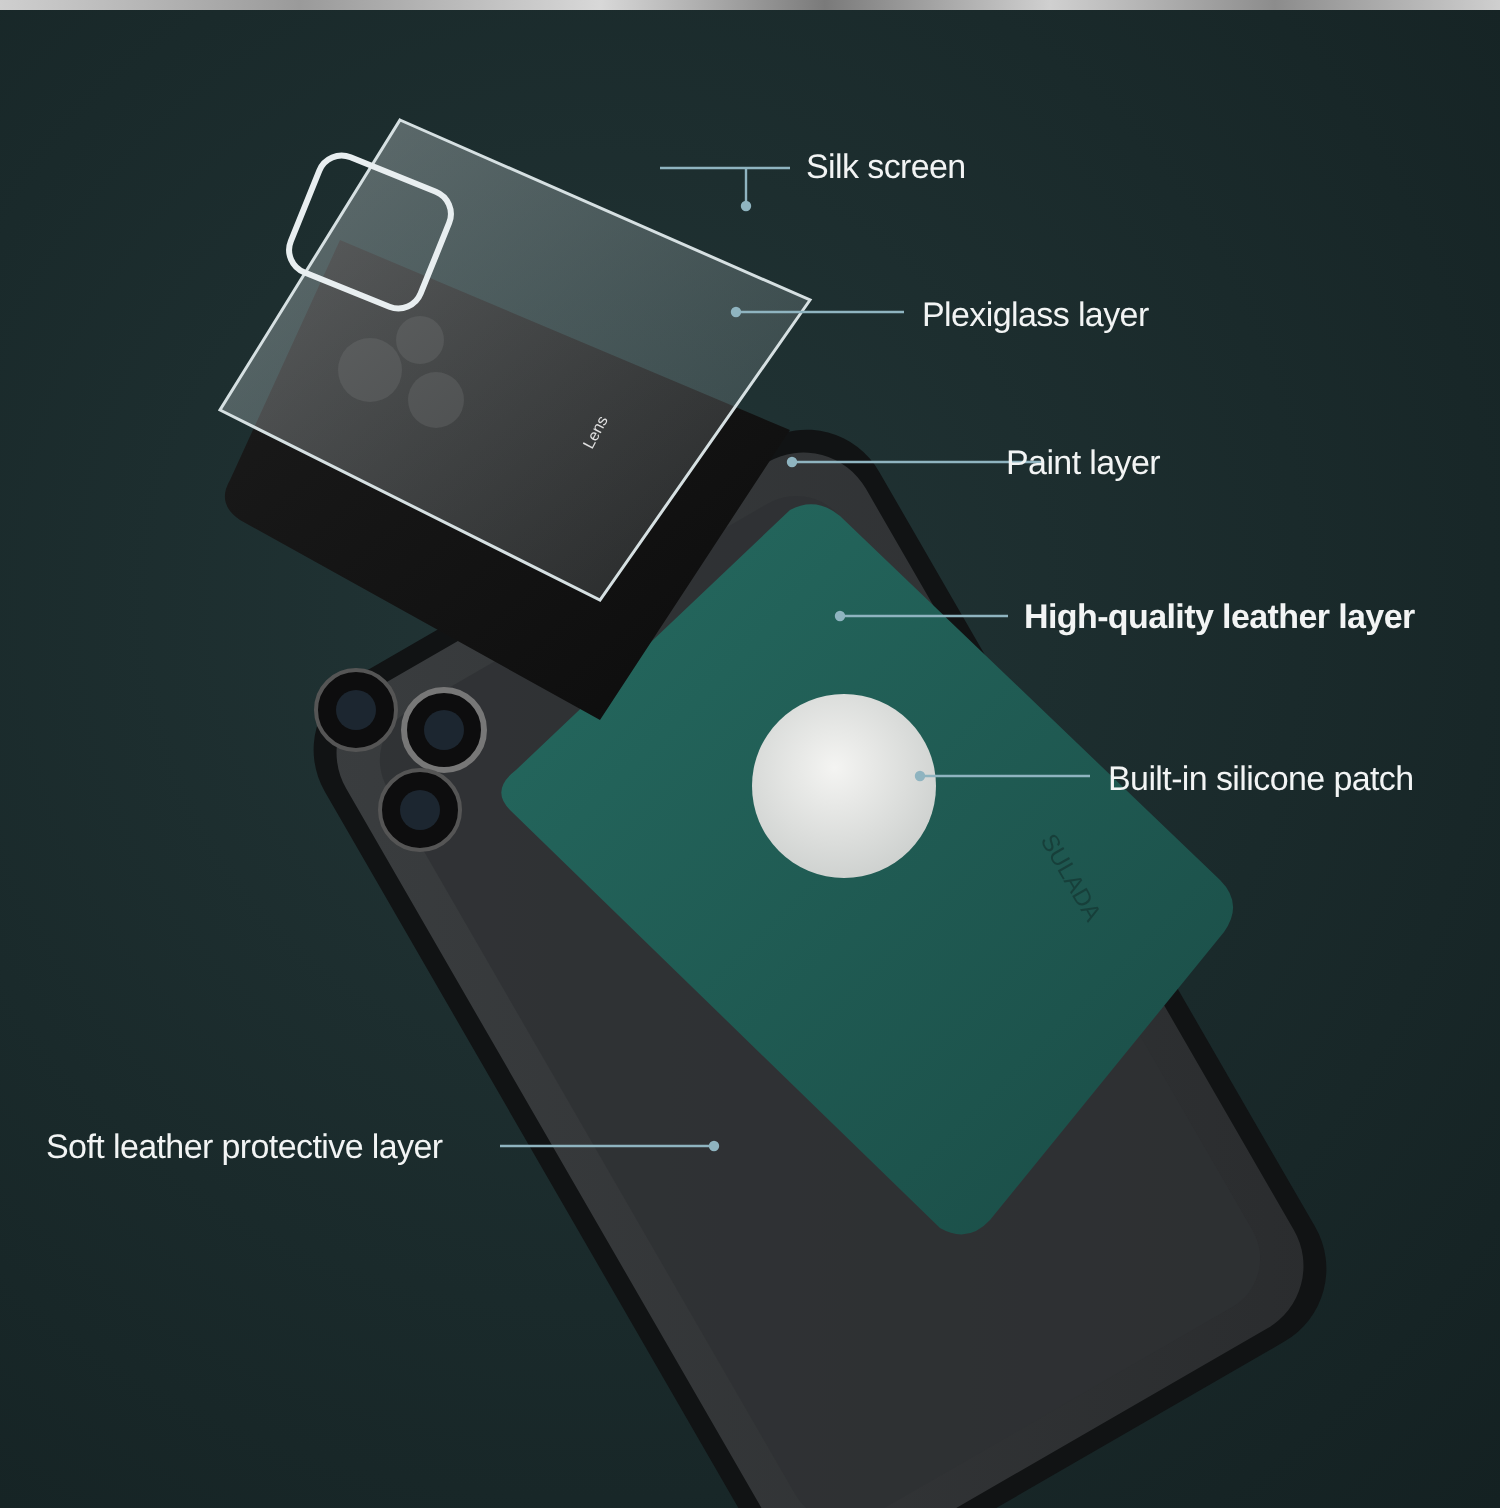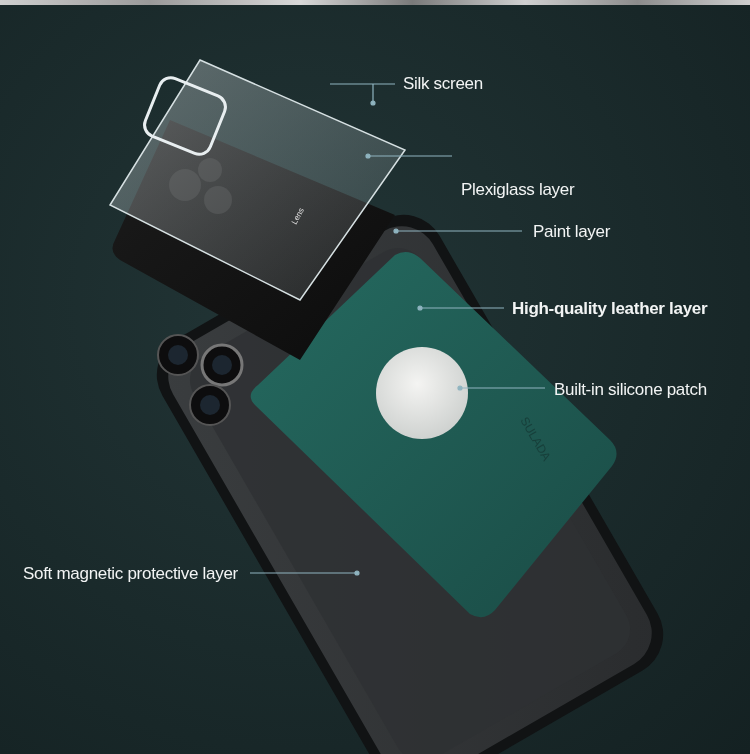--- a/index.html
+++ b/index.html
@@ -86,18 +86,18 @@
       <line x1="420" y1="308" x2="504" y2="308"></line>
       <circle cx="420" cy="308" r="2"></circle>
       <line x1="460" y1="388" x2="545" y2="388"></line>
       <circle cx="460" cy="388" r="2"></circle>
       <line x1="250" y1="573" x2="357" y2="573"></line>
       <circle cx="357" cy="573" r="2"></circle>
     </g>
   </svg>
 
   <div class="label" style="left:403px;top:74px;">Silk screen</div>
-  <div class="label" style="left:461px;top:148px;margin-top:32px;">Plexiglass layer</div>
-  <div class="label" style="left:533px;top:222px;">Paint layer</div>
+  <div class="label" style="left:461px;top:148px;">Plexiglass layer</div>
+  <div class="label" style="left:503px;top:222px;">Paint layer</div>
   <div class="label" style="left:512px;top:299px;font-weight:bold;">High-quality leather layer</div>
   <div class="label" style="left:554px;top:380px;">Built-in silicone patch</div>
-  <div class="label" style="left:23px;top:564px;">Soft magnetic protective layer</div>
+  <div class="label" style="left:23px;top:564px;">Soft leather protective layer</div>
 </div>
 
 </body></html>

